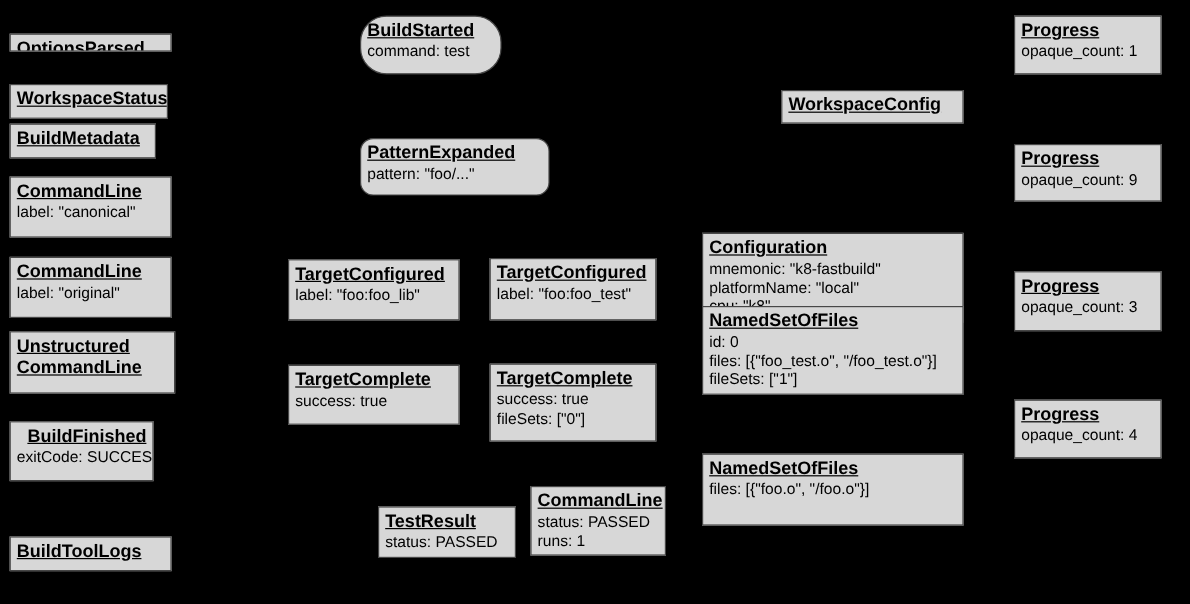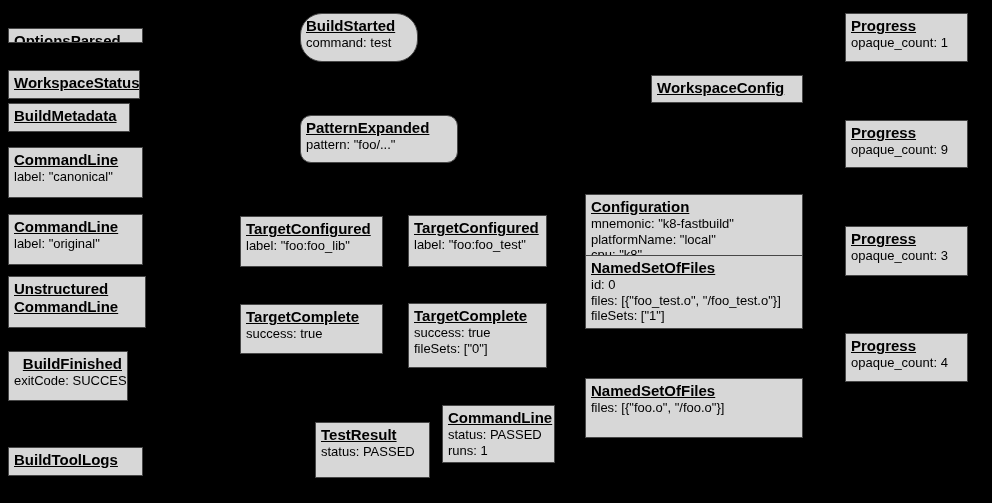--- a/index.html
+++ b/index.html
@@ -157,21 +157,21 @@
   <div class="event-box" style="left: 408px; top: 303px; width: 139px; height: 65px;">
     <div class="box-title">
         <div><span class="title-line">TargetComplete</span></div>
       </div>
     <div class="box-body">
         <div>success: true</div>
         <div>fileSets: ["0"]</div>
       </div>
   </div>
 
-  <div class="event-box" style="left: 315px; top: 422px; width: 115px; height: 56px;">
+  <div class="event-box" style="left: 315px; top: 422px; width: 115px; height: 43px;">
     <div class="box-title">
         <div><span class="title-line">TestResult</span></div>
       </div>
     <div class="box-body">
         <div>status: PASSED</div>
       </div>
   </div>
 
   <div class="event-box" style="left: 442px; top: 405px; width: 113px; height: 58px;">
     <div class="box-title">

